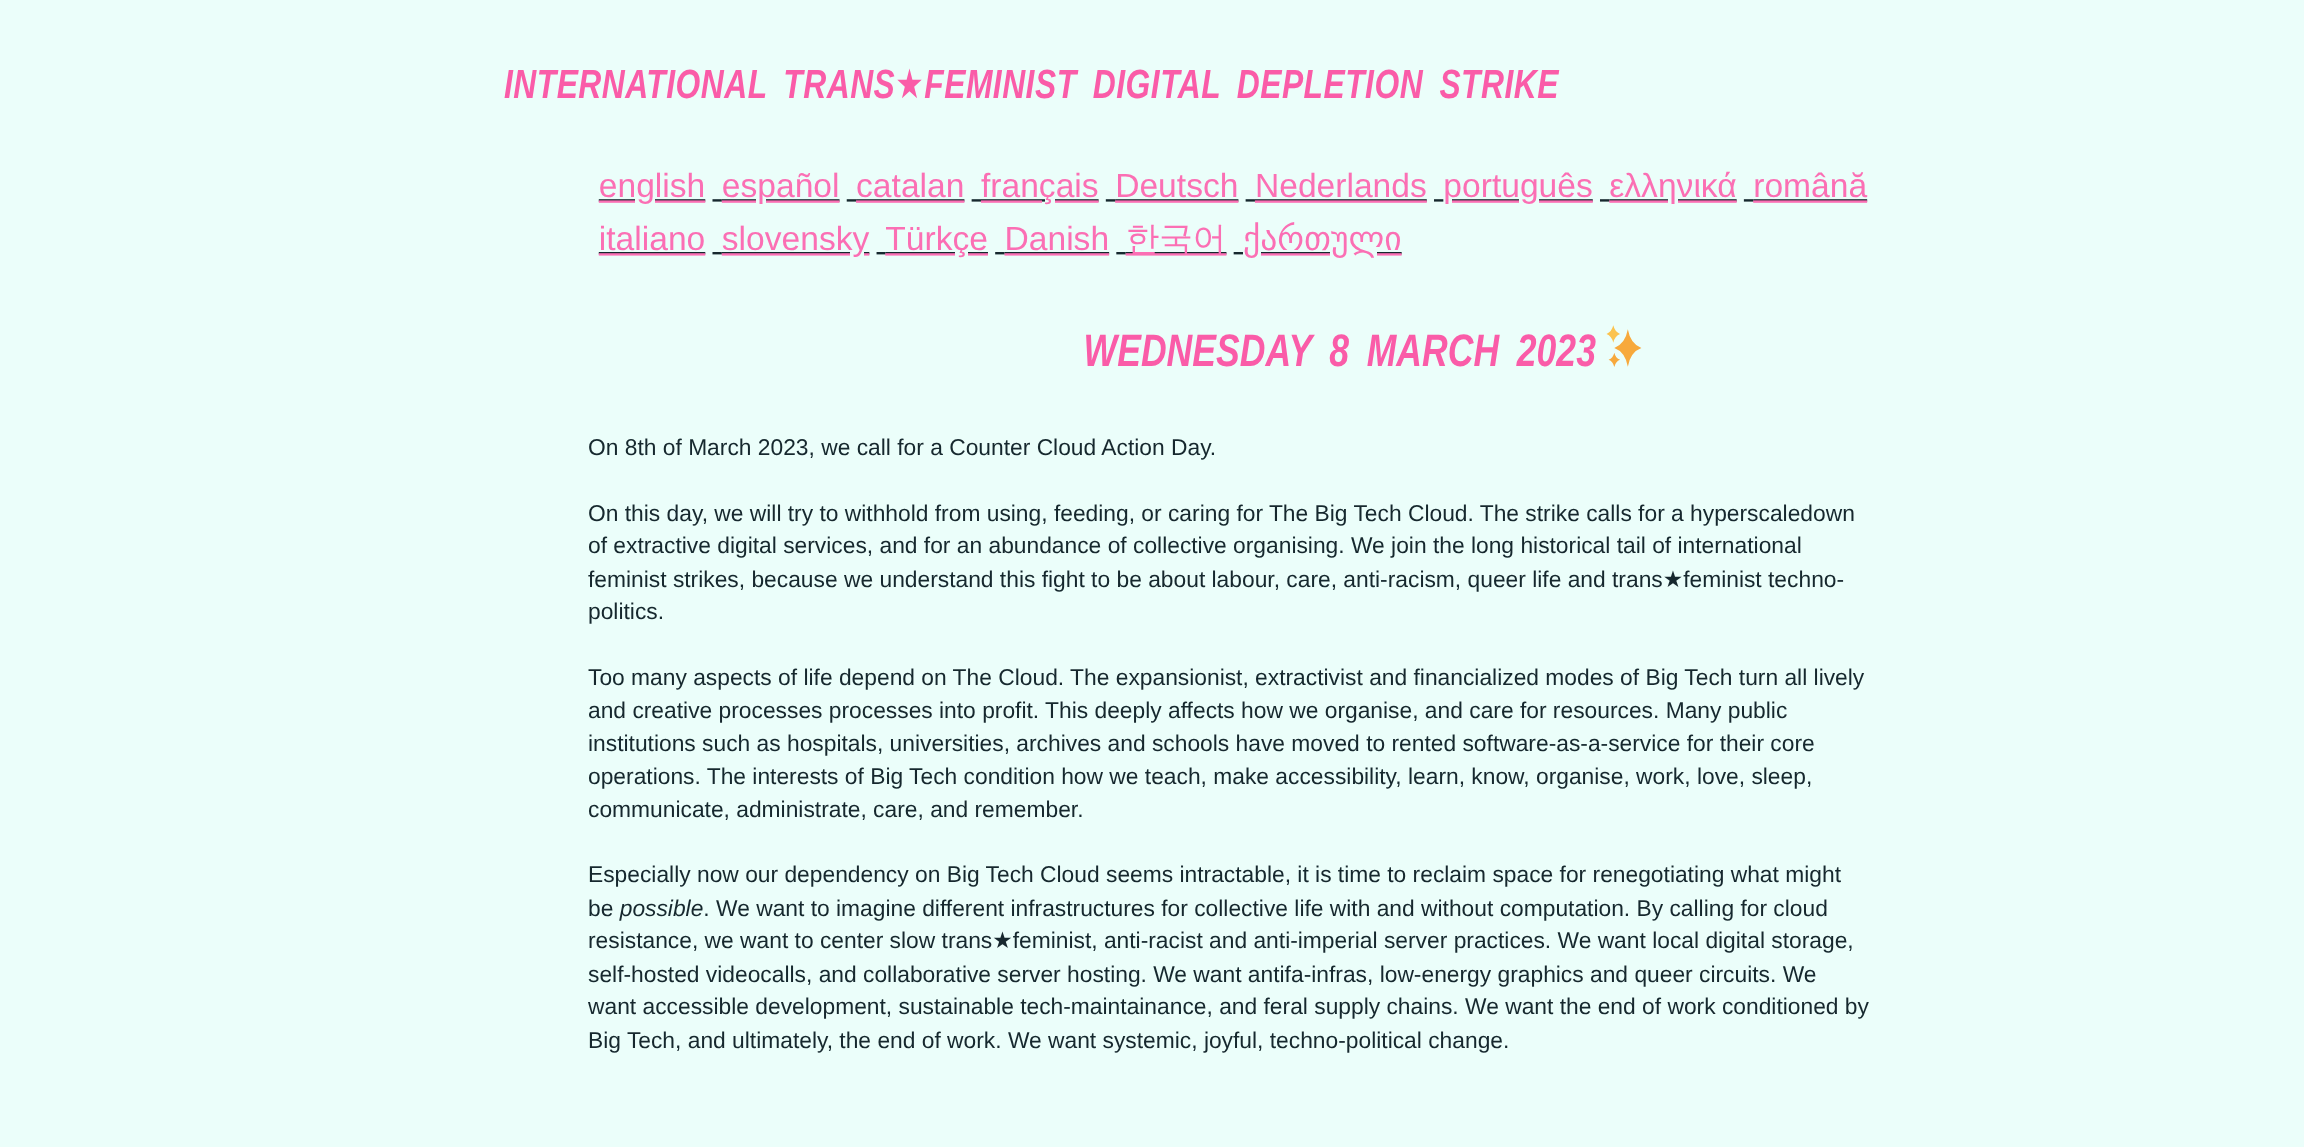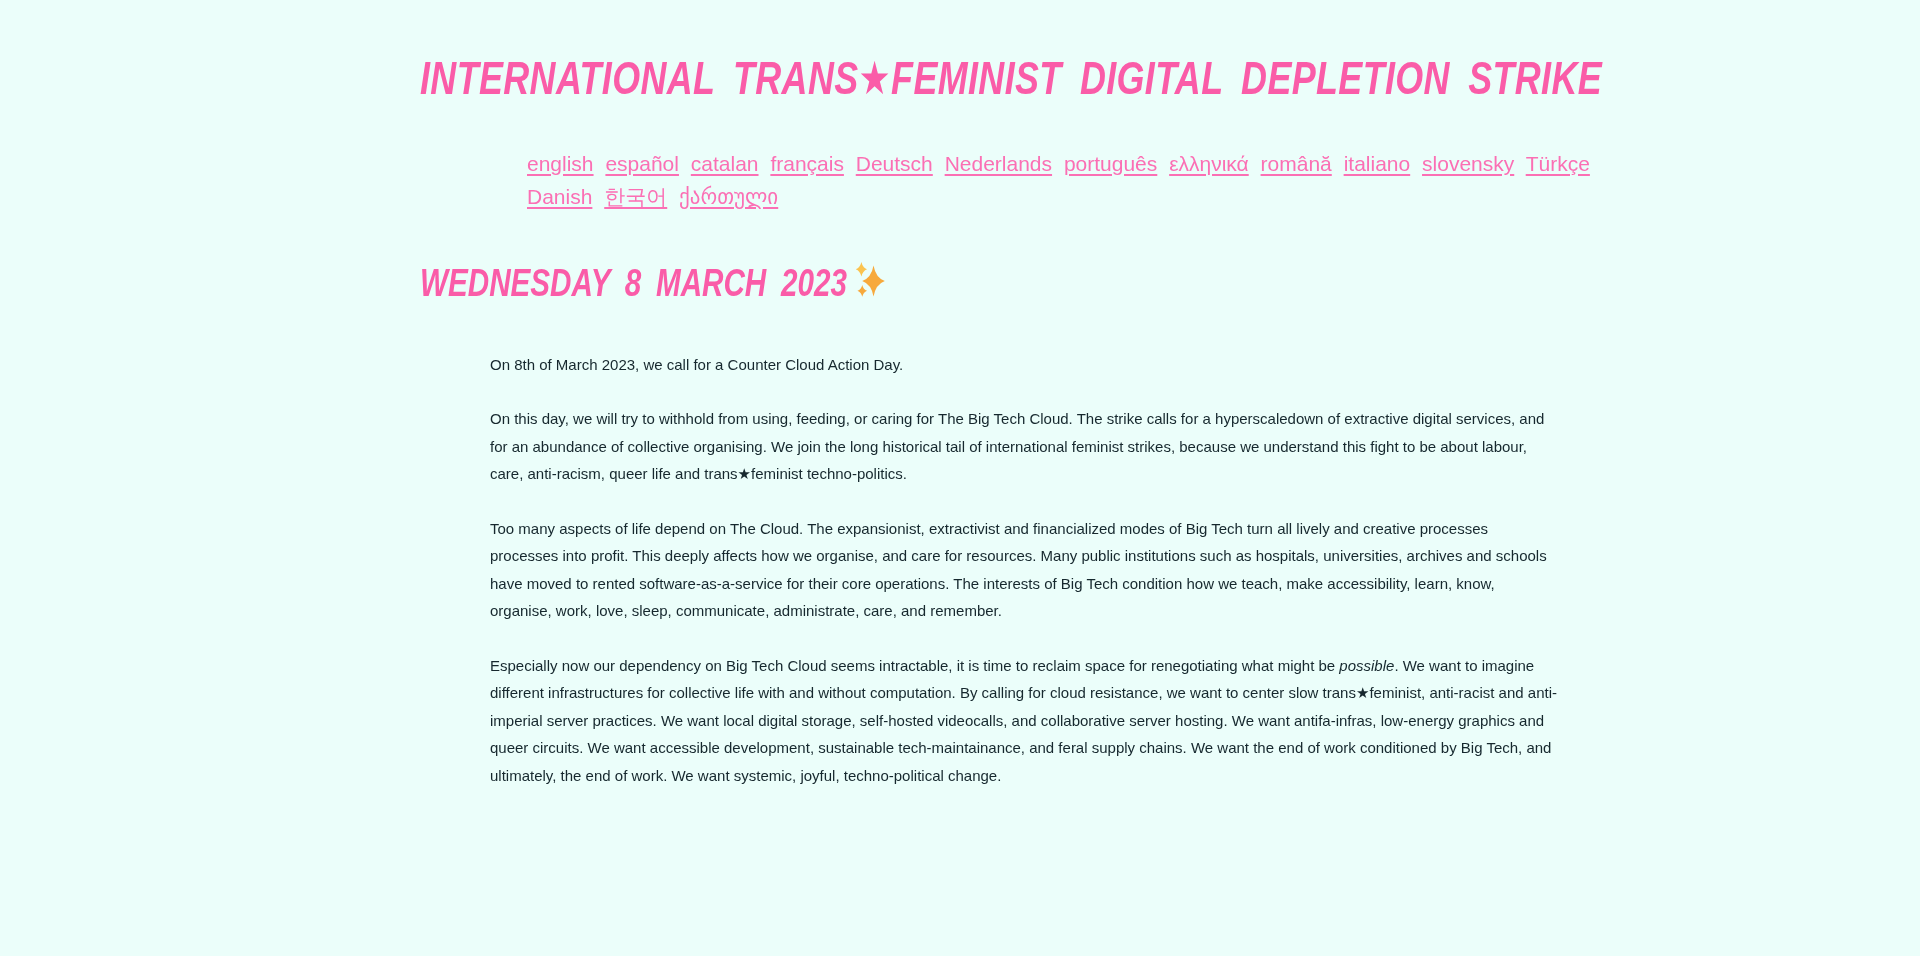--- a/index.html
+++ b/index.html
@@ -14,66 +14,68 @@
   html,body{margin:0;padding:0;}
   body{
     width:1920px;height:956px;overflow:hidden;
     background:var(--bg);
     font-family:"Liberation Sans","DejaVu Sans",sans-serif;
     color:var(--body-text);
   }
   .page{padding:52px 0 0 420px;width:1500px;}
   h1{
     margin:0;
-    font-size:46px;
+    font-size:34px;
     line-height:1.15;
     font-weight:bold;
     font-style:italic;
     color:var(--heading-pink);
     white-space:nowrap;
     letter-spacing:0.5px;
     word-spacing:0.22em;
   }
   .squeeze{
     display:inline-block;
     transform:scaleX(0.78);
     transform-origin:left center;
   }
   nav.langs{
-    margin:42px 0 0 107px;
+    margin:42px 0 0 79px;
     width:1080px;
-    font-size:21px;
+    font-size:28px;
     line-height:1.58;
+    text-decoration:underline;
   }
   nav.langs a{
     color:var(--link-pink);
     text-decoration:underline;
     text-underline-offset:3px;
     cursor:pointer;
     margin-right:6px;
   }
   h2{
     margin:48px 0 0 0;
     font-size:38px;
     line-height:1.15;
     font-weight:bold;
     font-style:italic;
     color:var(--heading-pink);
     white-space:nowrap;
     word-spacing:0.22em;
+    text-align:right;
   }
   h2 .sparkle{
     display:inline-block;
     vertical-align:-5px;
     margin-left:10px;
   }
   .content{
     margin:40px 0 0 70px;
     width:1068px;
-    font-size:15px;
+    font-size:19px;
     line-height:27.5px;
   }
   .content p{margin:0 0 27px 0;}
   .content em{}
 </style>
 </head>
 <body>
 
 <div class="page">
 

